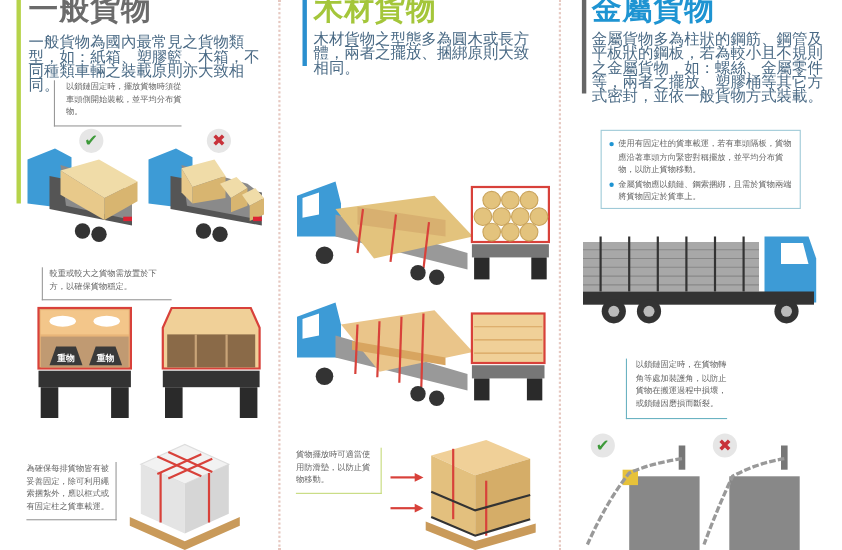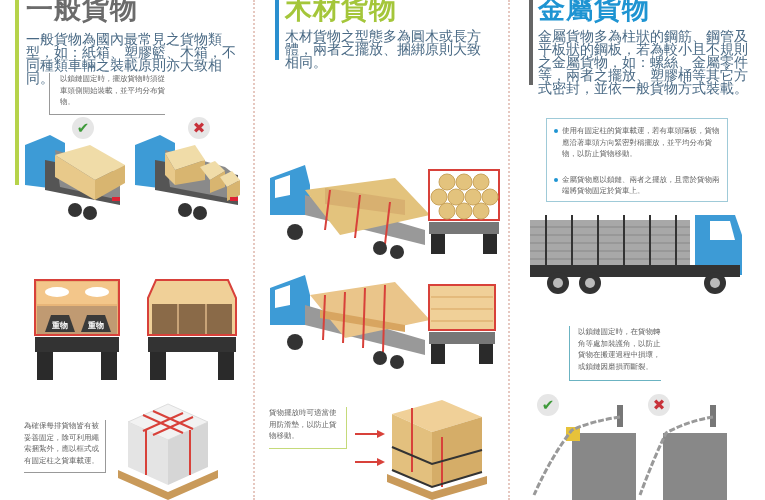--- a/index.html
+++ b/index.html
@@ -53,20 +53,21 @@
     <polygon points="45,45 75,35 75,55 45,60" fill="#d8b570"></polygon>
     <polygon points="70,42 85,36 95,46 80,55" fill="#f0dca8"></polygon>
     <polygon points="80,55 95,46 95,62 80,68" fill="#d8b570"></polygon>
     <polygon points="90,52 102,46 110,55 97,62" fill="#f0dca8"></polygon>
     <polygon points="97,62 110,55 110,70 97,76" fill="#d8b570"></polygon>
     <circle cx="55" cy="85" r="7" fill="#333"></circle>
       <circle cx="70" cy="88" r="7" fill="#333"></circle>
     <rect x="100" y="72" width="8" height="4" fill="#d23"></rect>
   </svg>
 
+  <div class="note bracket-l" style="left:38px;top:243px;width:118px;padding:0 0 6px 6px">較重或較大之貨物需放置於下方，以確保貨物穩定。</div>
 
   <svg style="left:35px;top:280px" width="85" height="100">
     <rect x="0" y="0" width="84" height="55" fill="#e8b578" stroke="#d8413a" stroke-width="2"></rect>
     <rect x="2" y="2" width="80" height="22" fill="#f3c68a"></rect>
     <ellipse cx="22" cy="12" rx="12" ry="5" fill="#fff"></ellipse>
     <ellipse cx="62" cy="12" rx="12" ry="5" fill="#fff"></ellipse>
     <rect x="2" y="26" width="80" height="28" fill="#c09a72"></rect>
     <polygon points="10,52 16,35 34,35 40,52" fill="#3a3a3a"></polygon>
     <polygon points="46,52 52,35 70,35 76,52" fill="#3a3a3a"></polygon>
     <rect x="0" y="57" width="84" height="15" fill="#333"></rect>
@@ -183,22 +184,22 @@
     <polygon points="0,82 45,100 100,84 100,92 45,108 0,90" fill="#c99a5a"></polygon>
   </svg>
 </section>
 
 <section class="col c3">
   <div class="bar" style="left:19px;height:85px;background:#666"></div>
   <div class="title" style="left:28px;top:-6px;color:#1e94d2">金屬貨物</div>
   <div class="desc" style="left:28px;top:30px;width:210px">金屬貨物多為柱狀的鋼筋、鋼管及平板狀的鋼板，若為較小且不規則之金屬貨物，如：螺絲、金屬零件等，兩者之擺放、塑膠桶等其它方式密封，並依一般貨物方式裝載。</div>
 
   <div style="position:absolute;left:36px;top:118px;width:182px;border:1.5px solid #9fcad8;padding:6px 6px 4px 6px">
-    <div class="note bul" style="position:relative;margin-bottom:14px">使用有固定柱的貨車載運，若有車頭隔板，貨物應沿著車頭方向緊密對稱擺放，並平均分布貨物，以防止貨物移動。</div>
-    <div class="note bul" style="position:relative">金屬貨物應以鎖鏈、兩者之擺放，且需於貨物兩端將貨物固定於貨車上。</div>
+    <div class="note bul" style="position:relative;margin-bottom:2px">使用有固定柱的貨車載運，若有車頭隔板，貨物應沿著車頭方向緊密對稱擺放，並平均分布貨物，以防止貨物移動。</div>
+    <div class="note bul" style="position:relative">金屬貨物應以鎖鏈、鋼索捆綁，且需於貨物兩端將貨物固定於貨車上。</div>
   </div>
 
   <svg style="left:20px;top:215px" width="215" height="85">
     <rect x="0" y="5" width="160" height="45" fill="#a8a8a8"></rect>
     <g stroke="#888" stroke-width="1">
         <line x1="0" y1="12" x2="160" y2="12"></line>
         <line x1="0" y1="20" x2="160" y2="20"></line>
         <line x1="0" y1="28" x2="160" y2="28"></line>
         <line x1="0" y1="36" x2="160" y2="36"></line>
         <line x1="0" y1="44" x2="160" y2="44"></line>

